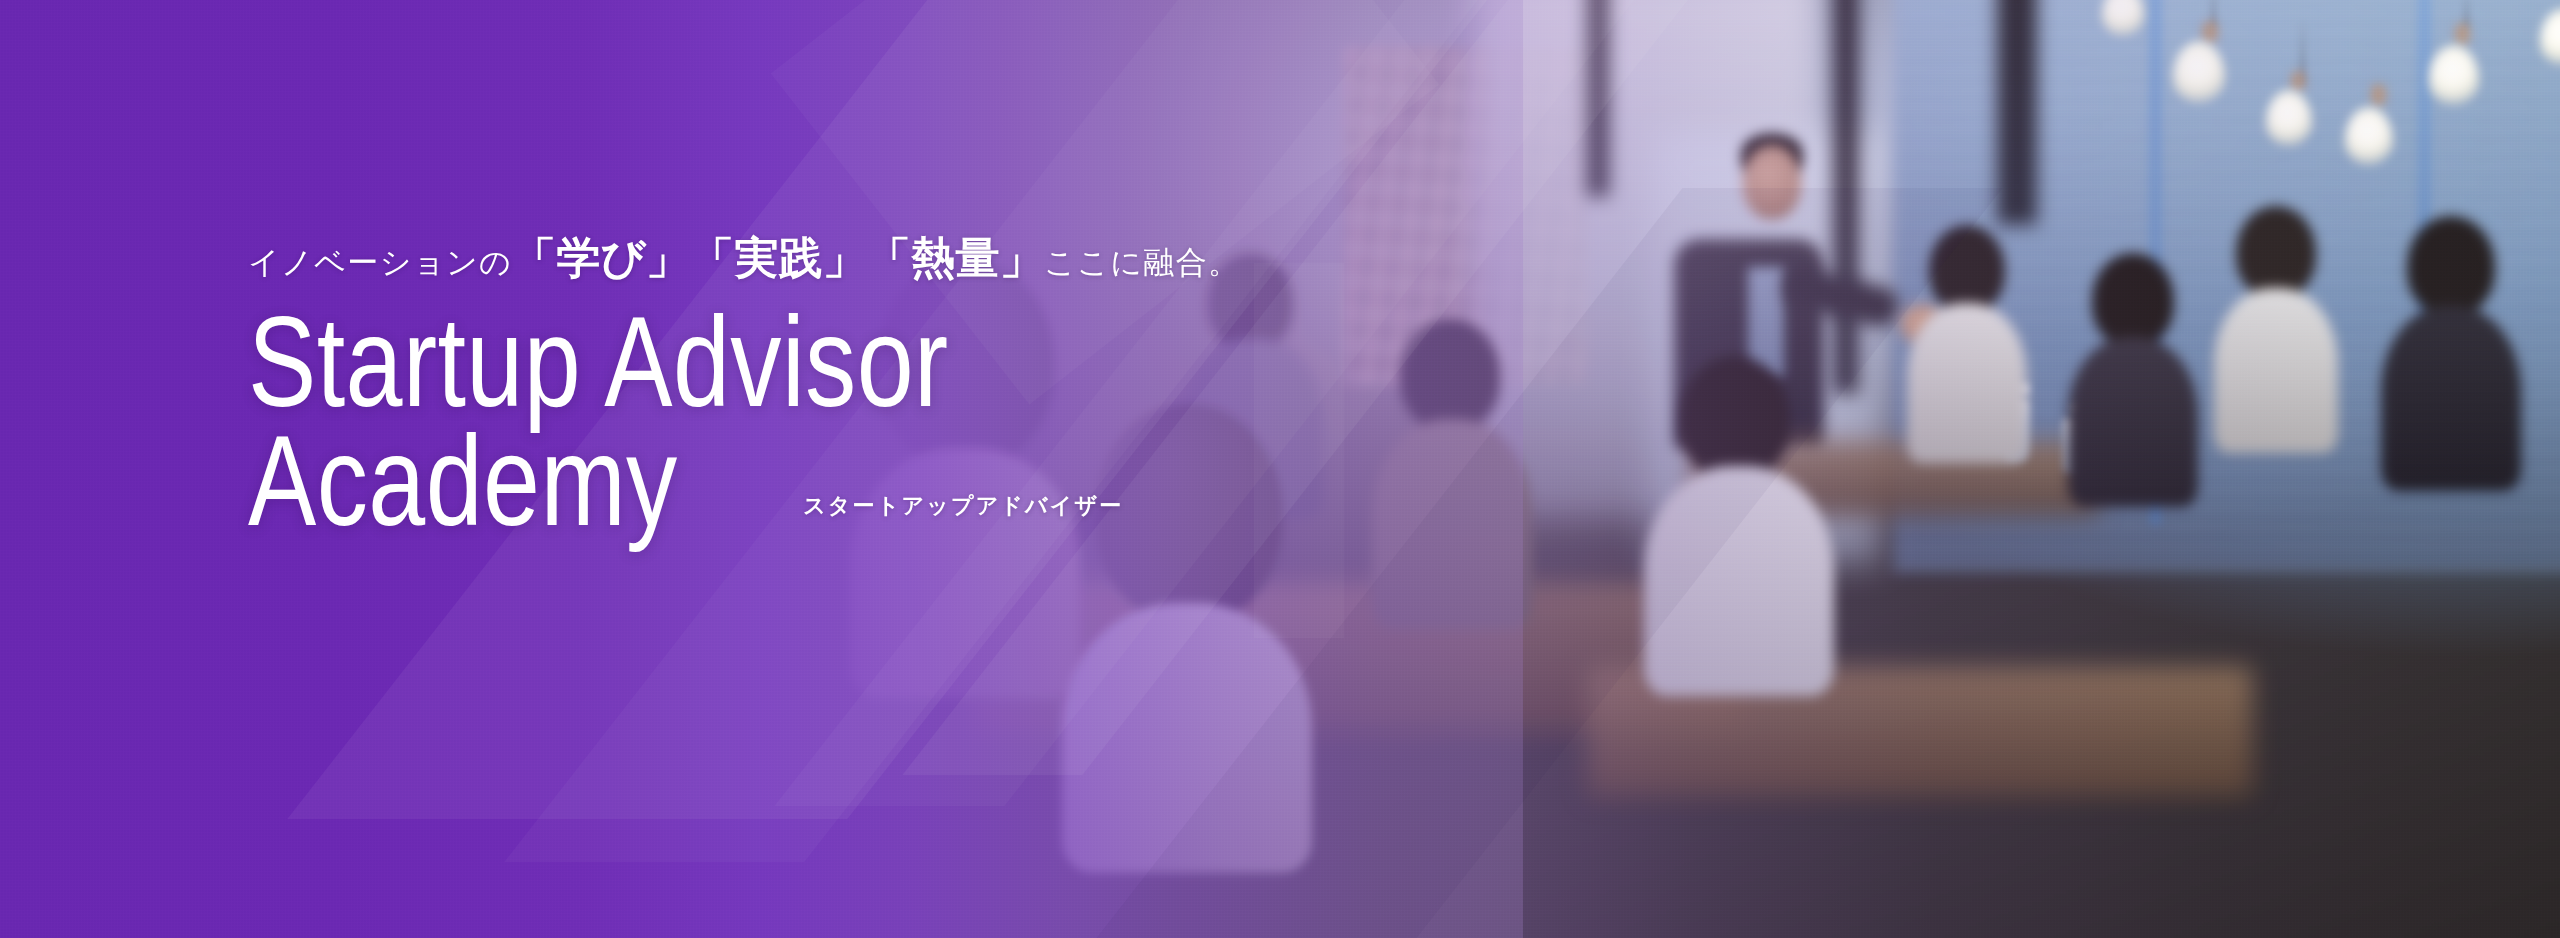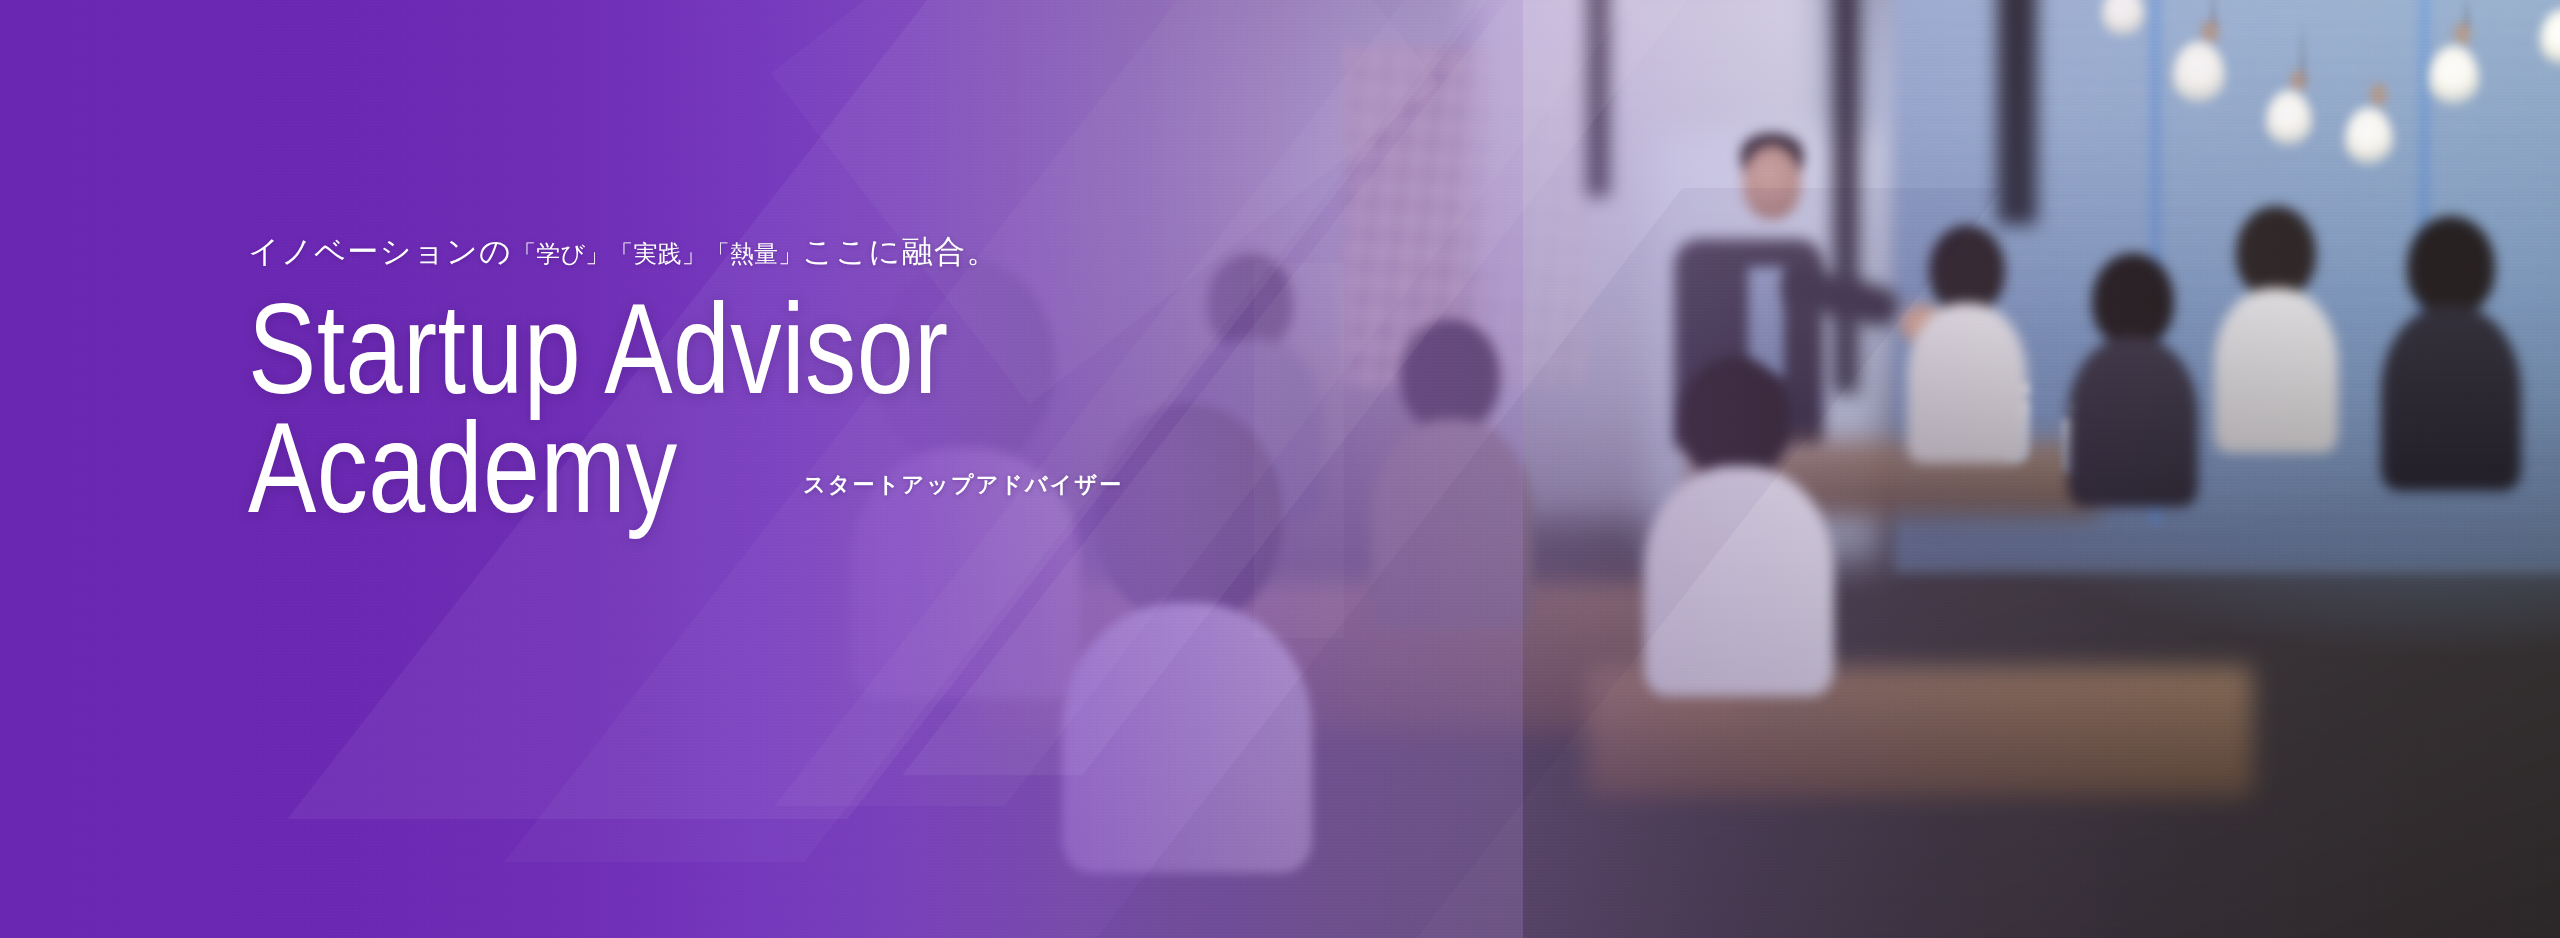--- a/index.html
+++ b/index.html
@@ -284,22 +284,22 @@
     color: #ffffff;
     font-size: 31px;
     line-height: 1;
     letter-spacing: 0.045em;
     font-weight: 400;
     white-space: nowrap;
     margin: 0 0 22px 0;
     text-shadow: 0 1px 5px rgba(40,10,70,0.28);
   }
   .tagline .kw {
-    font-weight: 400;
-    font-size: 24px;
+    font-weight: 700;
+    font-size: 44px;
     letter-spacing: 0.005em;
   }
 
   .title-block { position: relative; }
 
   .title-line {
     color: #ffffff;
     font-size: 128px;
     line-height: 0.93;
     font-weight: 400;
@@ -320,21 +320,21 @@
 
   .reading {
     position: relative;
     color: #ffffff;
     font-size: 22px;
     font-weight: 700;
     line-height: 1.62;
     letter-spacing: 0.10em;
     white-space: nowrap;
     margin-left: 18px;
-    margin-bottom: 24px;
+    margin-bottom: 16px;
     text-shadow: 0 1px 5px rgba(40,10,70,0.3);
   }
   .reading span { display: block; }
 </style>
 </head>
 <body>
 
 <div class="hero">
 
   <div class="photo">

